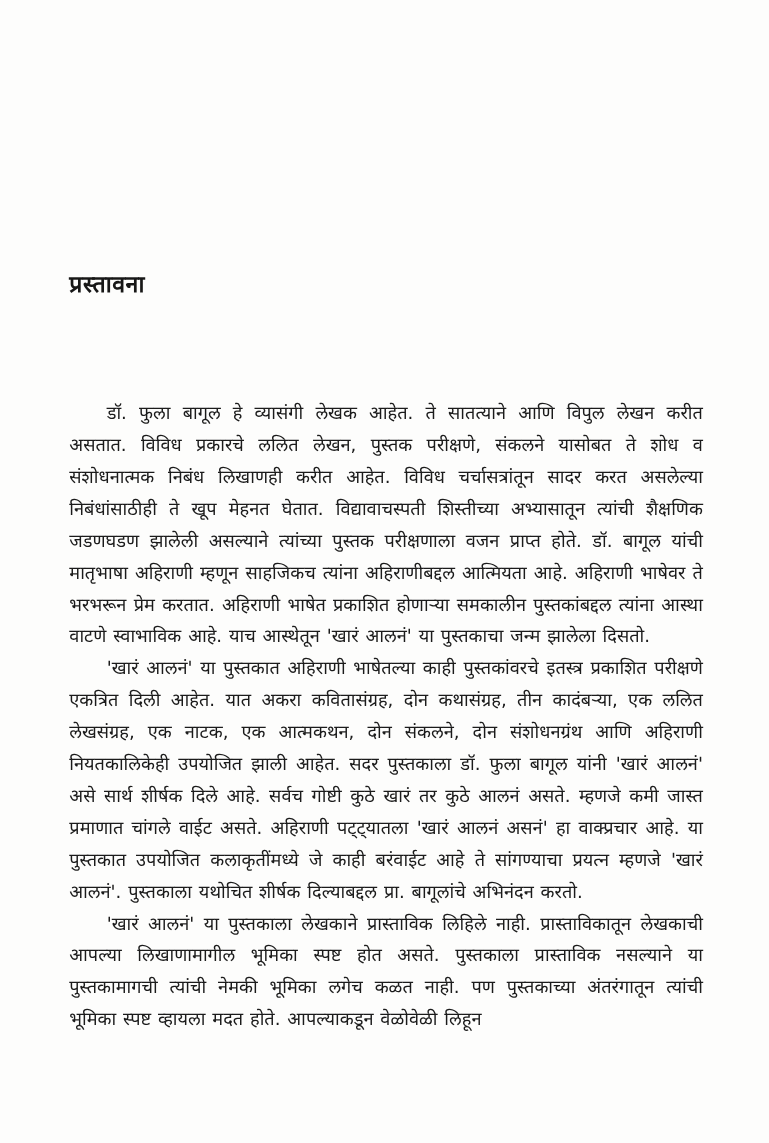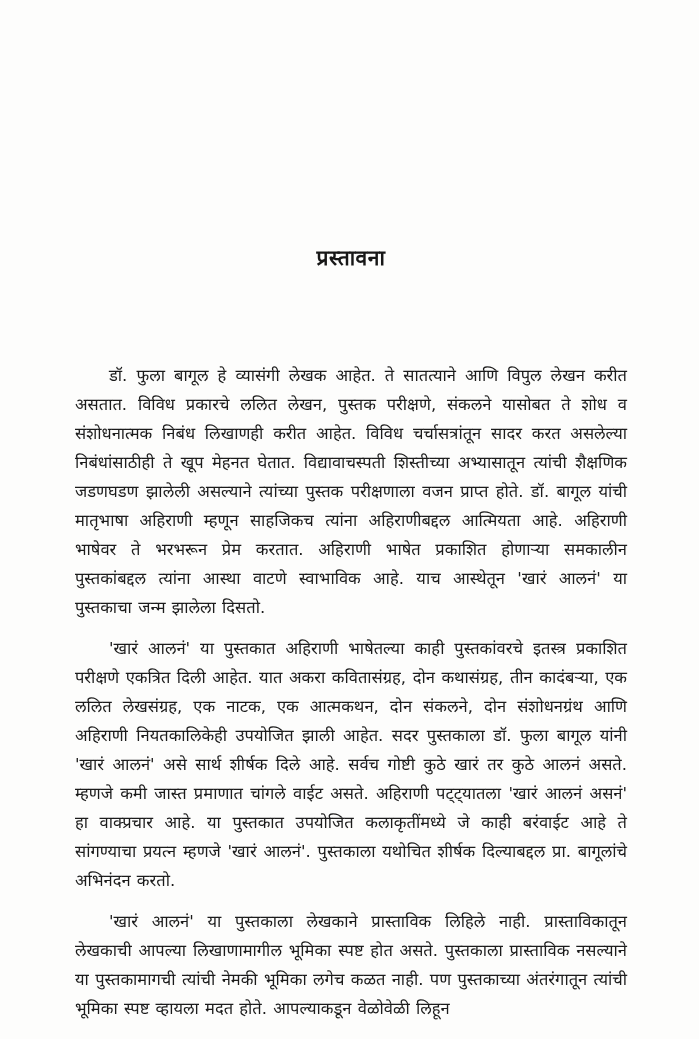--- a/index.html
+++ b/index.html
@@ -13,28 +13,27 @@
     height: 1039px;
     box-sizing: border-box;
     background: #fdfdfc;
     color: #171717;
     font-family: "DejaVu Sans", sans-serif;
     padding: 243px 60px 0 63px;
     overflow: hidden;
   }
   .title {
     margin: 0 0 90px 0;
-    text-align: center;
     font-size: 21px;
     font-weight: 600;
     letter-spacing: 0.5px;
     color: #171717;
   }
   .body-text p {
-    margin: 12px;
+    margin: 0;
     font-size: 16.5px;
     line-height: 29px;
     text-align: justify;
     text-indent: 34px;
     word-spacing: 1px;
     color: #1b1b1b;
   }
 </style>
 </head>
 <body>

